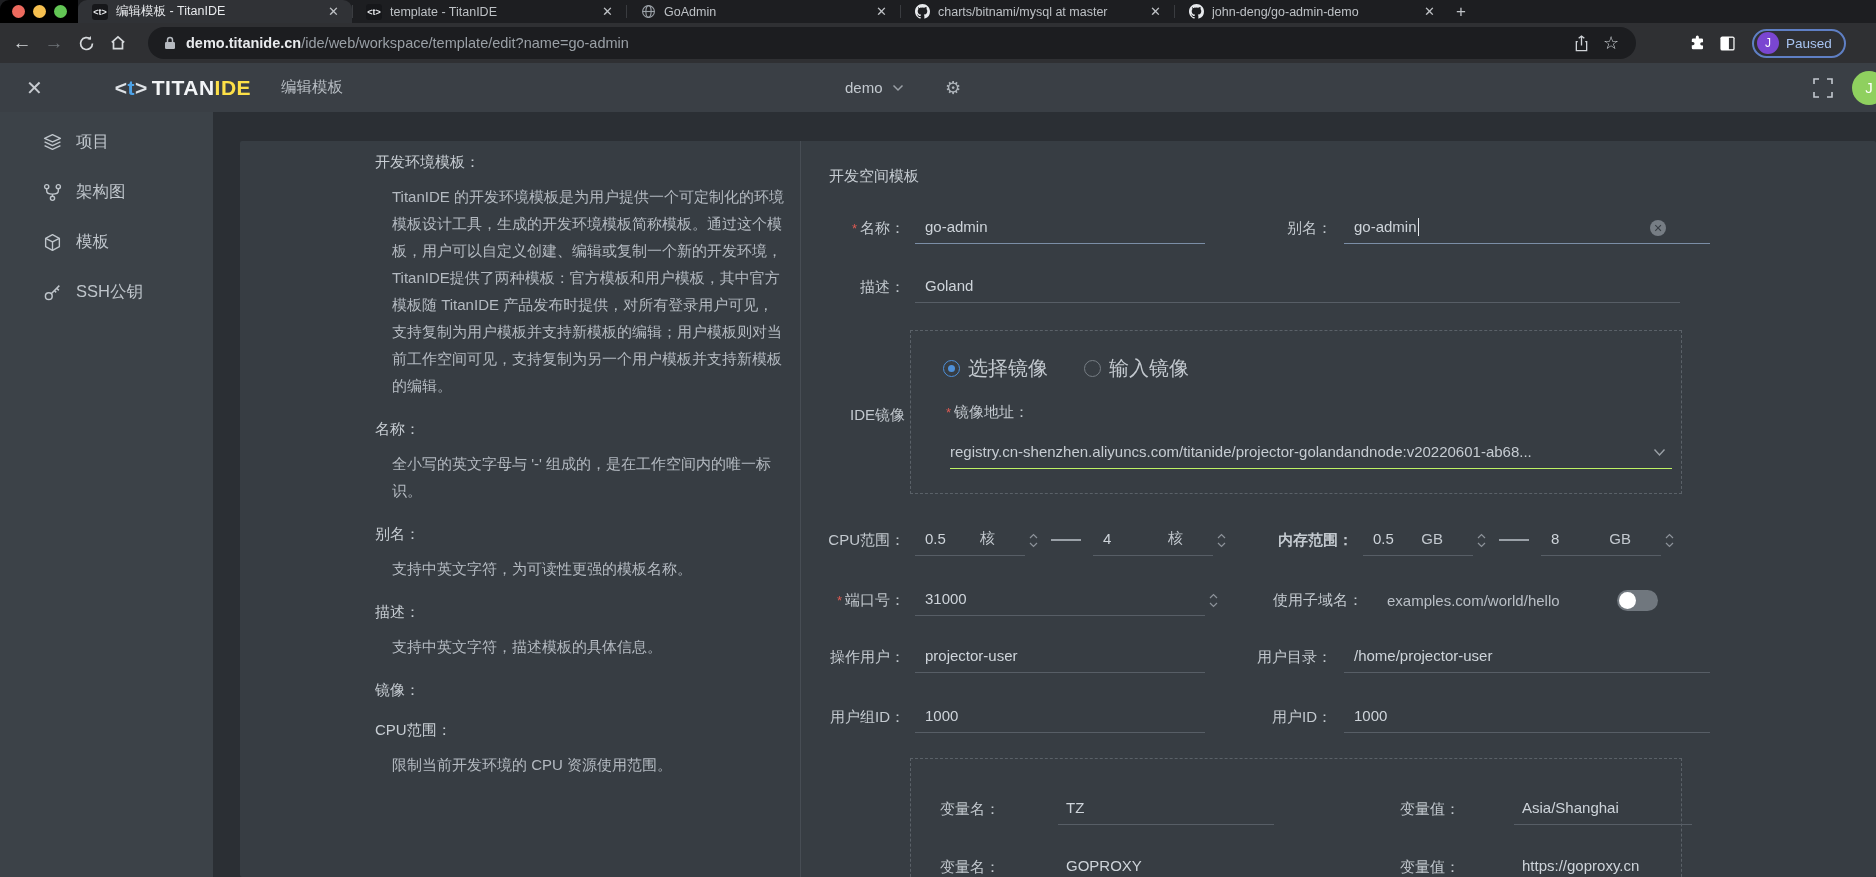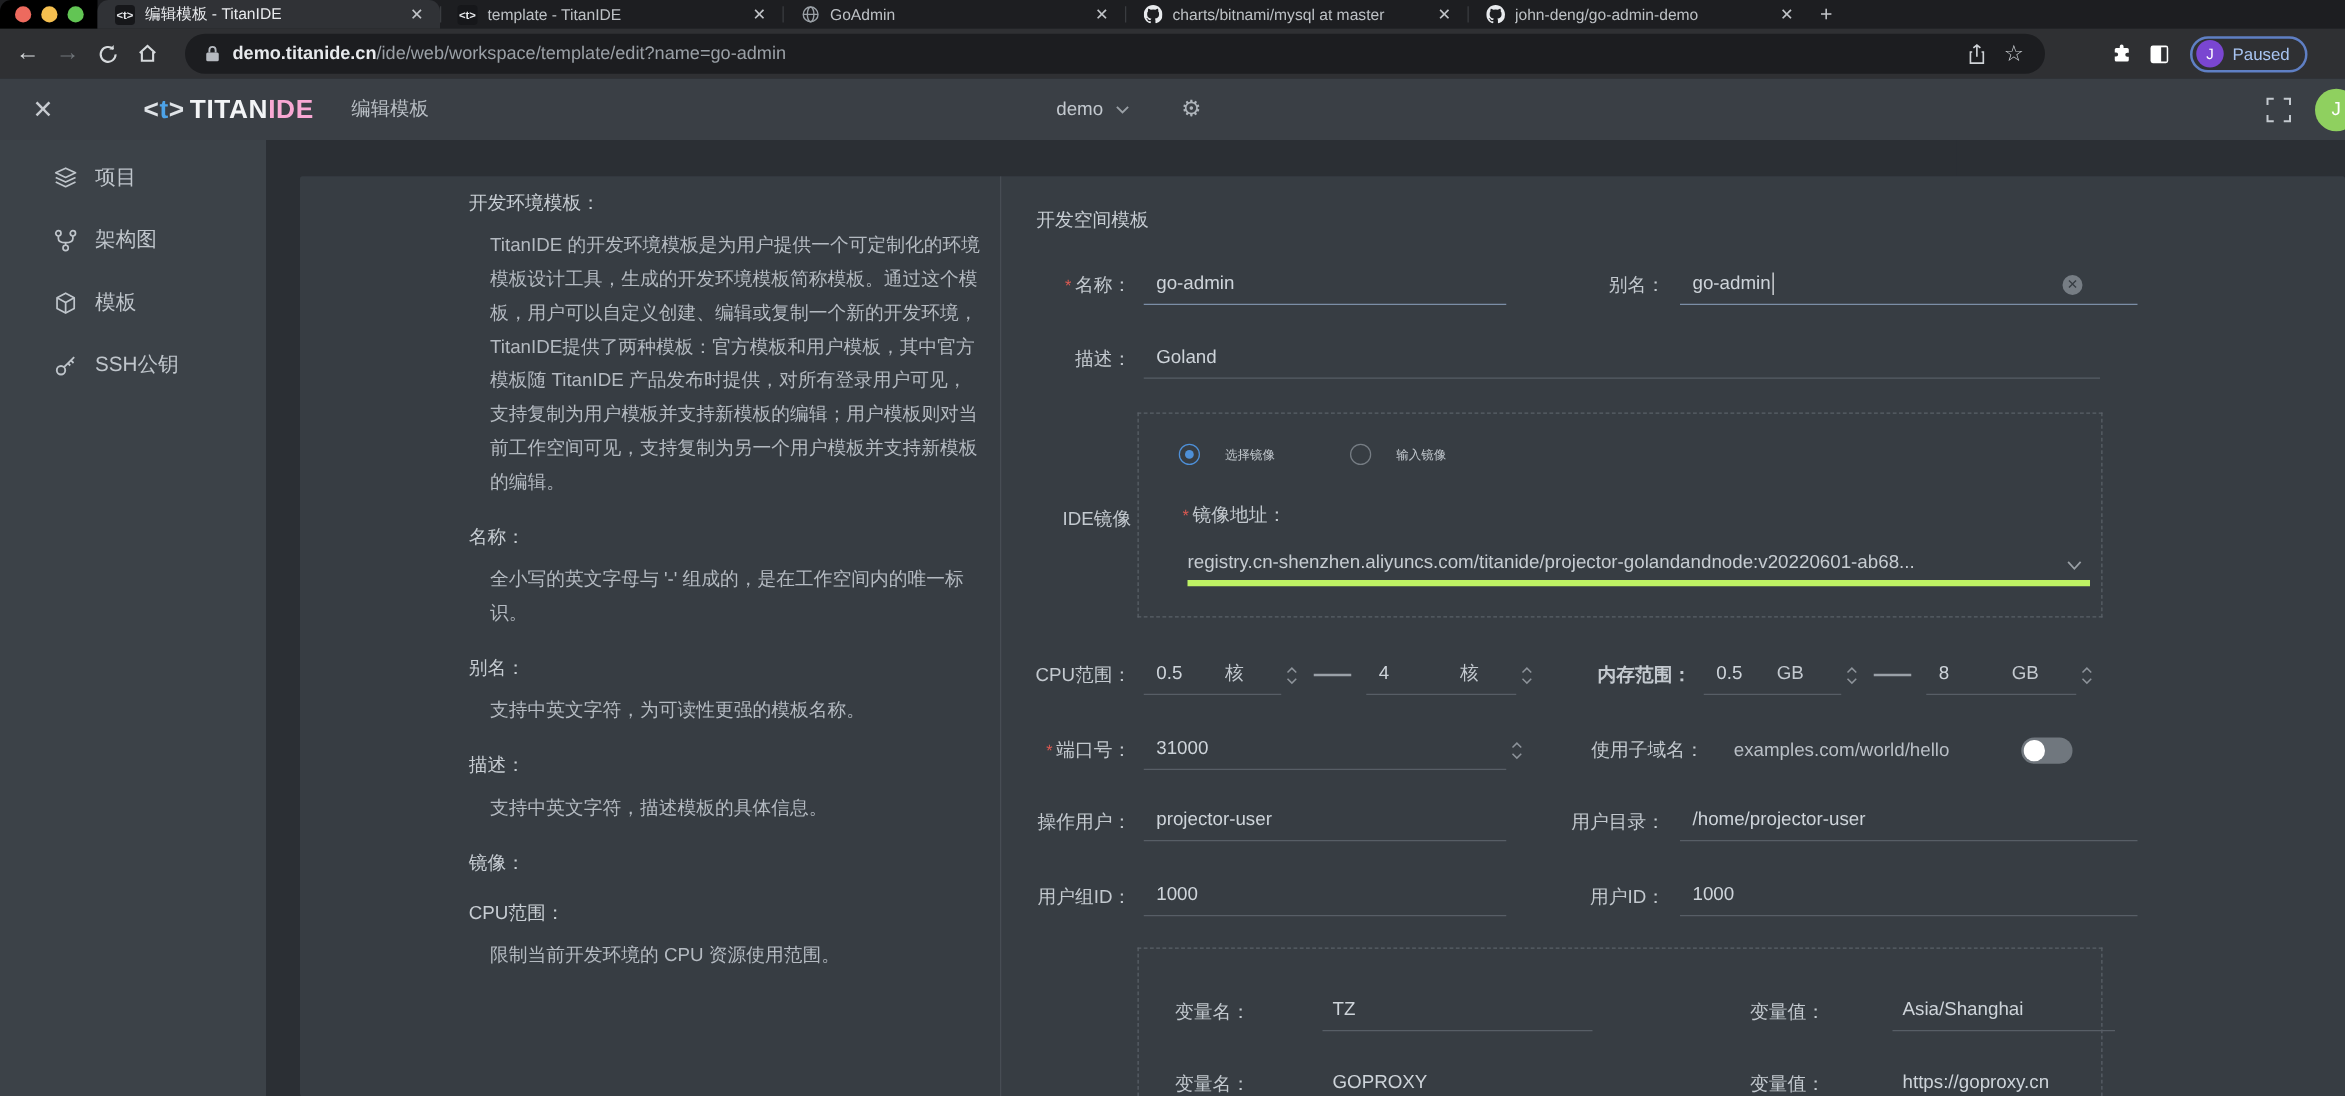--- a/index.html
+++ b/index.html
@@ -34,21 +34,21 @@
   #pava { width:22px; height:22px; border-radius:50%; background:#7a46d1; color:#fff; font-size:12px; display:flex; align-items:center; justify-content:center; }
   #paused { color:#a8c4f2; font-size:13.5px; }
 
   
   #appheader { position:absolute; left:0; top:63px; width:1876px; height:49px; background:#3a3f45; display:flex; align-items:center; }
   #hclose { margin-left:26px; color:#c7cbd0; font-size:20px; }
   #logo { margin-left:72px; font-size:21px; font-weight:bold; letter-spacing:.5px; display:flex; align-items:center; }
   #logomark { color:#dfe3e7; margin-right:4px; }
   #logomark b { color:#4da3e8; }
   #logotitan { color:#f2f4f6; }
-  #logoide { color:#f9a8d4; }
+  #logoide { color:#fde047; }
   #pagetitle { margin-left:30px; color:#b9bfc5; font-size:15.5px; }
   #wsbox { position:absolute; left:845px; display:flex; align-items:center; gap:9px; color:#c3c9cf; font-size:15px; }
   #gear { position:absolute; left:945px; color:#aeb4ba; font-size:18px; }
   #fsicon { position:absolute; left:1812px; }
   #appava { position:absolute; left:1852px; width:34px; height:34px; border-radius:50%; background:#8fd05f; color:#fff; font-size:15px; display:flex; align-items:center; justify-content:center; }
 
   
   #sidebar { position:absolute; left:0; top:112px; width:213px; height:765px; background:#3c4248; padding-top:6px; }
   .sitem { height:48px; margin-bottom:2px; display:flex; align-items:center; padding-left:43px; gap:14px; color:#bfc5cb; font-size:16.5px; }
 
@@ -78,28 +78,28 @@
   .rdash { width:30px; height:2px; background:#9aa1a8; margin:0 12px; flex:none; }
   .unit { margin-left:auto; margin-right:26px; color:#c3c9cf; }
   .minf { width:110px; margin-left:10px; }
   .maxf { width:120px; margin-left:12px; }
   .memlbl { width:126px; text-align:right; color:#c3c9cf; font-size:15px; flex:none;font-weight:bold; }
 
   
   .dashbox { position:absolute; left:670px; width:772px; border:1px dashed #5a6168; }
   #box1 { top:189px; height:164px; }
   #box2 { top:617px; height:260px; }
-  #radiorow { position:absolute; left:32px; top:24px; display:flex; align-items:center; gap:20px; color:#c3c9cf; font-size:10px; }
+  #radiorow { position:absolute; left:32px; top:24px; display:flex; align-items:center; gap:8px; color:#c3c9cf; font-size:20px; }
   .radio { width:17px; height:17px; border-radius:50%; border:1.5px solid #767d84; flex:none; position:relative; }
   .radio.checked { border-color:#4e90d8; }
   .radio.checked::after { content:""; position:absolute; left:3.5px; top:3.5px; width:7px; height:7px; border-radius:50%; background:#4e90d8; }
   .rgap { width:20px; }
   #imglbl { position:absolute; left:35px; top:72px; color:#c3c9cf; font-size:15px; }
   #idelbl { position:absolute; left:460px; top:254px; width:205px; height:40px; display:flex; align-items:center; justify-content:flex-end; color:#c3c9cf; font-size:15px; }
-  #urlrow { position:absolute; left:39px; top:104px; width:722px; height:34px; border-bottom:5px solid #bef264; display:flex; align-items:center; color:#c6ccd2; font-size:15px; padding-right:30px; }
+  #urlrow { position:absolute; left:39px; top:104px; width:722px; height:34px; border-bottom:1px solid #bef264; display:flex; align-items:center; color:#c6ccd2; font-size:15px; padding-right:30px; }
   #urlrow .uv { white-space:nowrap; overflow:hidden; }
   #urlchev { position:absolute; right:6px; top:13px; }
 
   .vrow { position:absolute; left:0; height:40px; display:flex; align-items:center;gap:44px; }
   .vlbl1 { width:89px; text-align:right; color:#c3c9cf; font-size:15px; flex:none; }
   .vlbl2 { width:130px; margin-left:12px; text-align:right; color:#c3c9cf; font-size:15px; flex:none; }
   .vfield { border-bottom:1px solid #575e66; height:31px; display:flex; align-items:center; padding:0 4px 2px 8px; color:#ced4da; font-size:15px; flex:none; }
   .vnw { width:216px; margin-left:14px; }
   .vvw { width:178px; margin-left:10px; }
 

